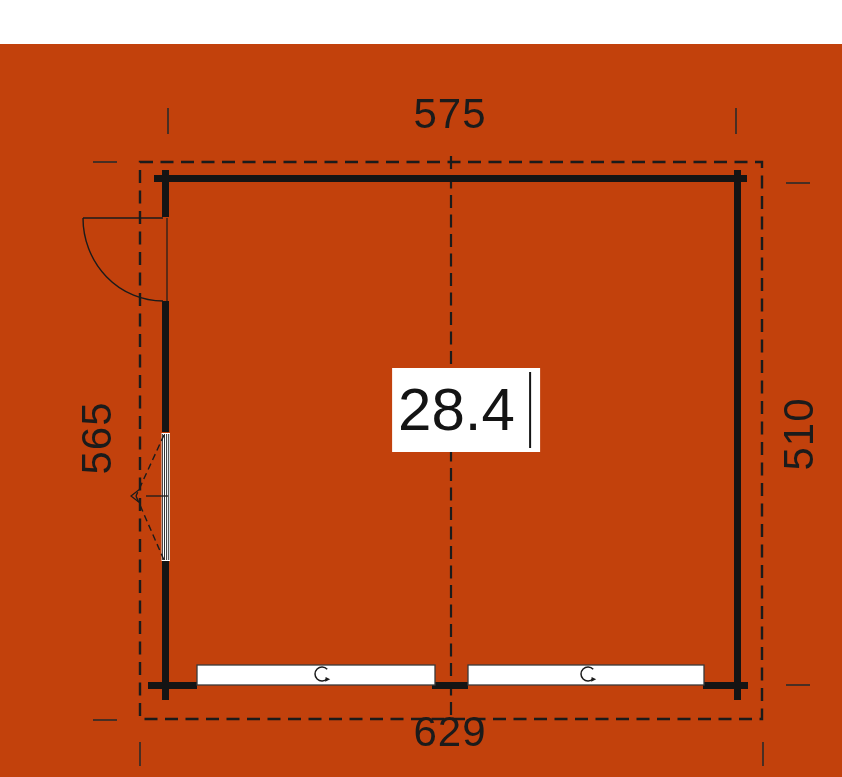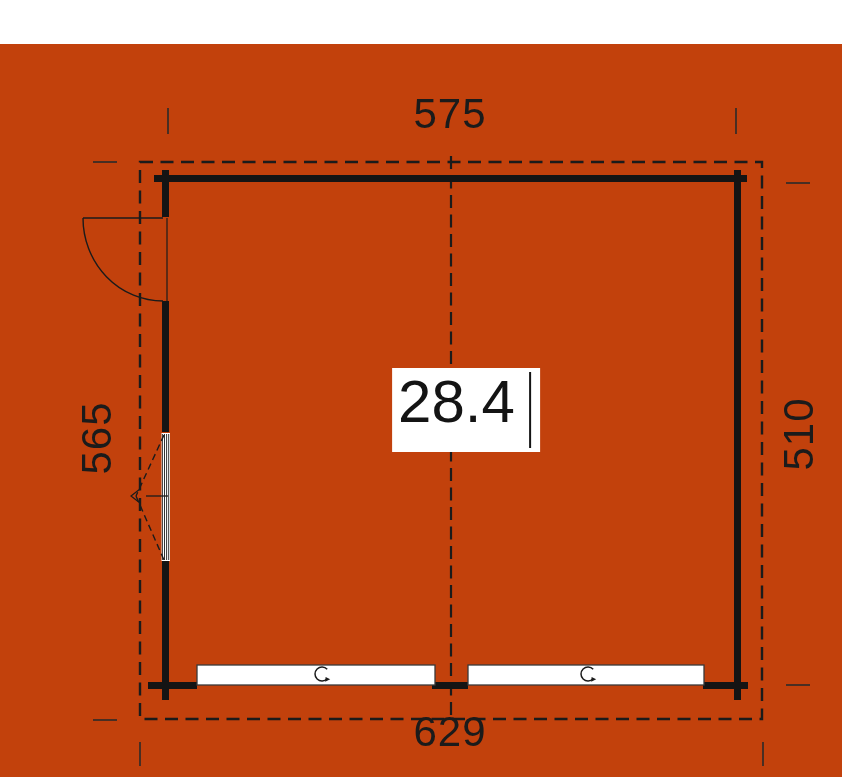--- a/index.html
+++ b/index.html
@@ -32,21 +32,21 @@
   }
   .dim-label.vertical {
     transform: translate(-50%, -50%) rotate(-90deg);
   }
   .area-label {
     position: absolute;
     left: 466px;
     top: 366px;
     transform: translate(-50%, -50%);
     display: flex;
-    align-items: flex-start;
+    align-items: center;
     background: #ffffff;
     padding: 4px 6px;
     font-size: 60px;
     line-height: 1;
     color: #141414;
     white-space: nowrap;
   }
   .area-sep {
     display: inline-block;
     width: 2px;

